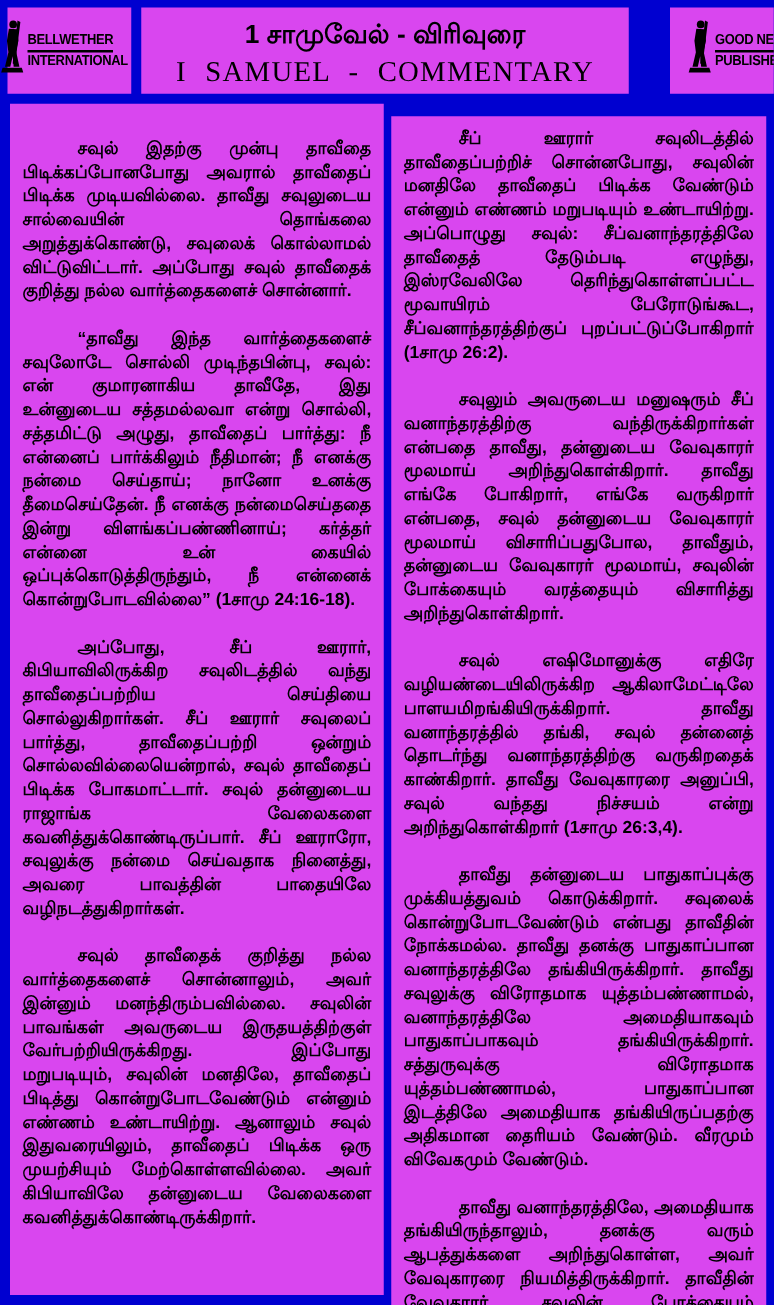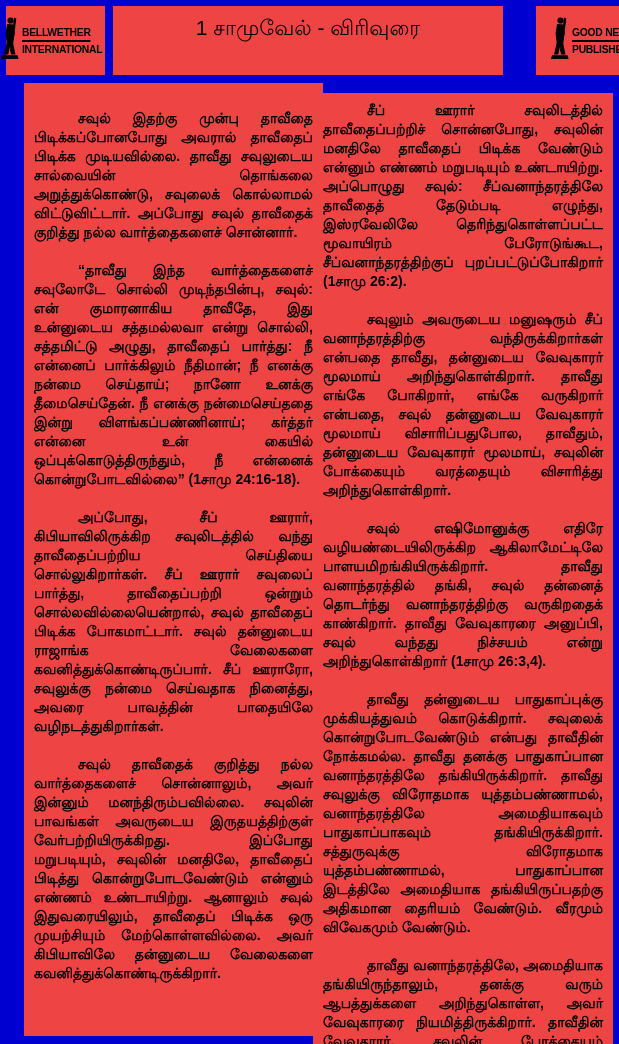--- a/index.html
+++ b/index.html
@@ -7,21 +7,21 @@
   body {
     width: 619px;
     height: 1044px;
     position: relative;
     background: #0000D0;
     font-family: "Liberation Sans", sans-serif;
     overflow: hidden;
   }
   .panel {
     position: absolute;
-    background: #ef4444;
+    background: #d946ef;
   }
   
   #left-logo-box   { left: 6px;   top: 6px; width: 99px;  height: 69px; }
   #header-center   { left: 113px; top: 6px; width: 390px; height: 69px; text-align: center; }
   #right-logo-box  { left: 536px; top: 6px; width: 121px; height: 69px; }
 
   .logo {
     display: flex;
     align-items: center;
     justify-content: center;
@@ -42,37 +42,37 @@
   }
   .logo-line1 {
     display: inline-block;
     border-bottom: 2px solid #000;
     padding-bottom: 1px;
   }
   .logo-line2 { display: block; }
 
   .title-tamil {
     margin-top: 9px;
-    font-weight: normal;
+    font-weight: bold;
     font-size: 21px;
     line-height: 26px;
     color: #000;
   }
   .title-english {
     margin-top: 3px;
     font-family: "Liberation Serif", serif;
     font-size: 23px;
     line-height: 28px;
     color: #000;
     word-spacing: 8px;
     letter-spacing: 1px;
   }
 
   
-  #col-left  { left: 24px;   top: 83px; width: 299px; height: 953px; padding: 26px 10px 8px 10px; }
+  #col-left  { left: 8px;   top: 83px; width: 299px; height: 953px; padding: 26px 10px 8px 10px; }
   #col-right { left: 313px; top: 93px; width: 300px; height: 953px; padding: 8px 10px; }
 
   .col p {
     margin: 0 0 19px 0;
     text-indent: 44px;
     text-align: justify;
     color: #000;
     font-weight: bold;
     font-size: 14px;
     line-height: 19px;
@@ -96,20 +96,21 @@
     </span>
     <span class="logo-text">
       <span class="logo-line1">BELLWETHER</span>
       <span class="logo-line2">INTERNATIONAL</span>
     </span>
   </div>
 </div>
 
 <div class="panel" id="header-center">
   <div class="title-tamil">1 சாமுவேல் - விரிவுரை</div>
+  <div class="title-english">I SAMUEL - COMMENTARY</div>
 </div>
 
 <div class="panel" id="right-logo-box">
   <div class="logo">
     <span>
       <svg width="20" height="52" viewBox="0 0 26 58" xmlns="http://www.w3.org/2000/svg">
         <g fill="#000000">
           <circle cx="15" cy="5" r="4"></circle>
           <path d="M19.5 1l3 1.5-5.5 44-2.5-.8z"></path>
           <path d="M10.5 9.5L19 10l1.5 12-2.5 11 3.5 16h-6l-1-11-2.5 11H6.5l3.5-15-1.5-12z"></path>

